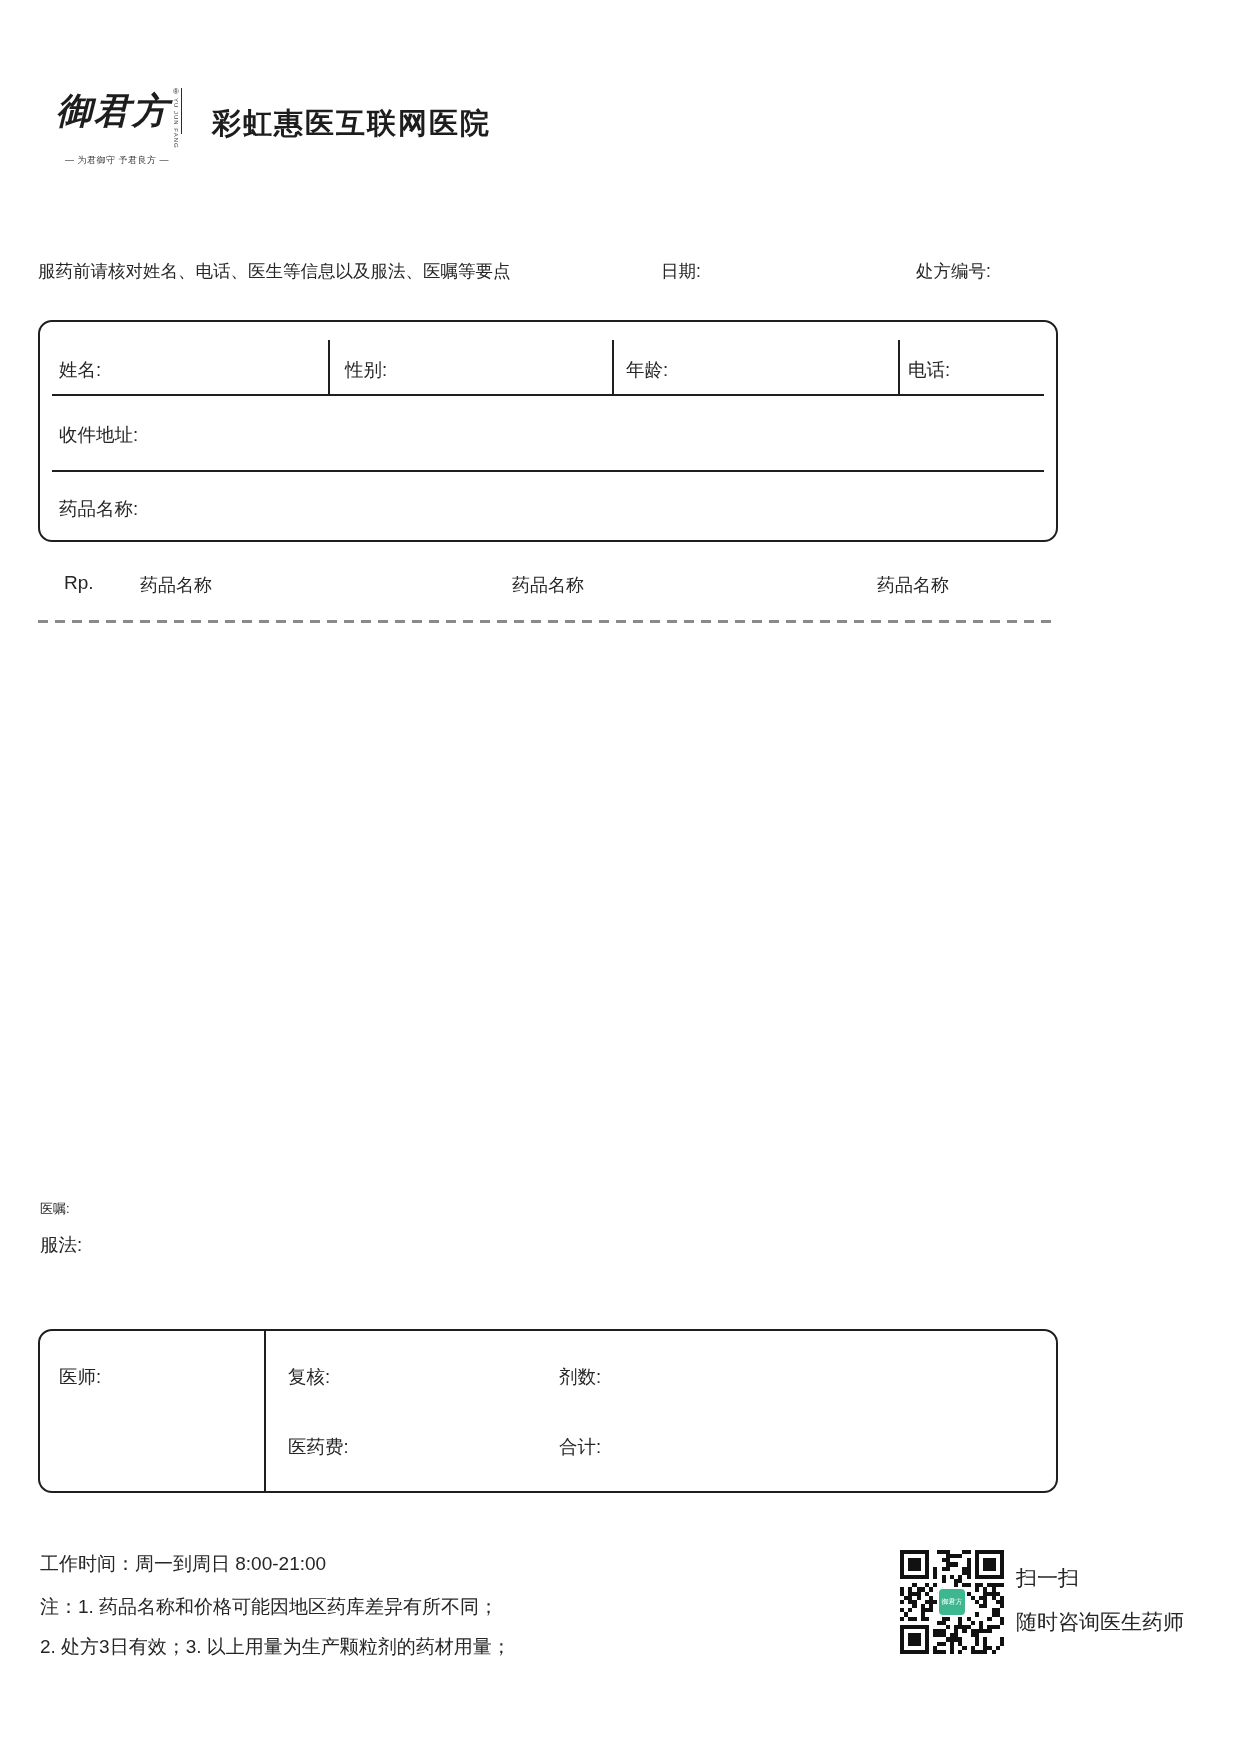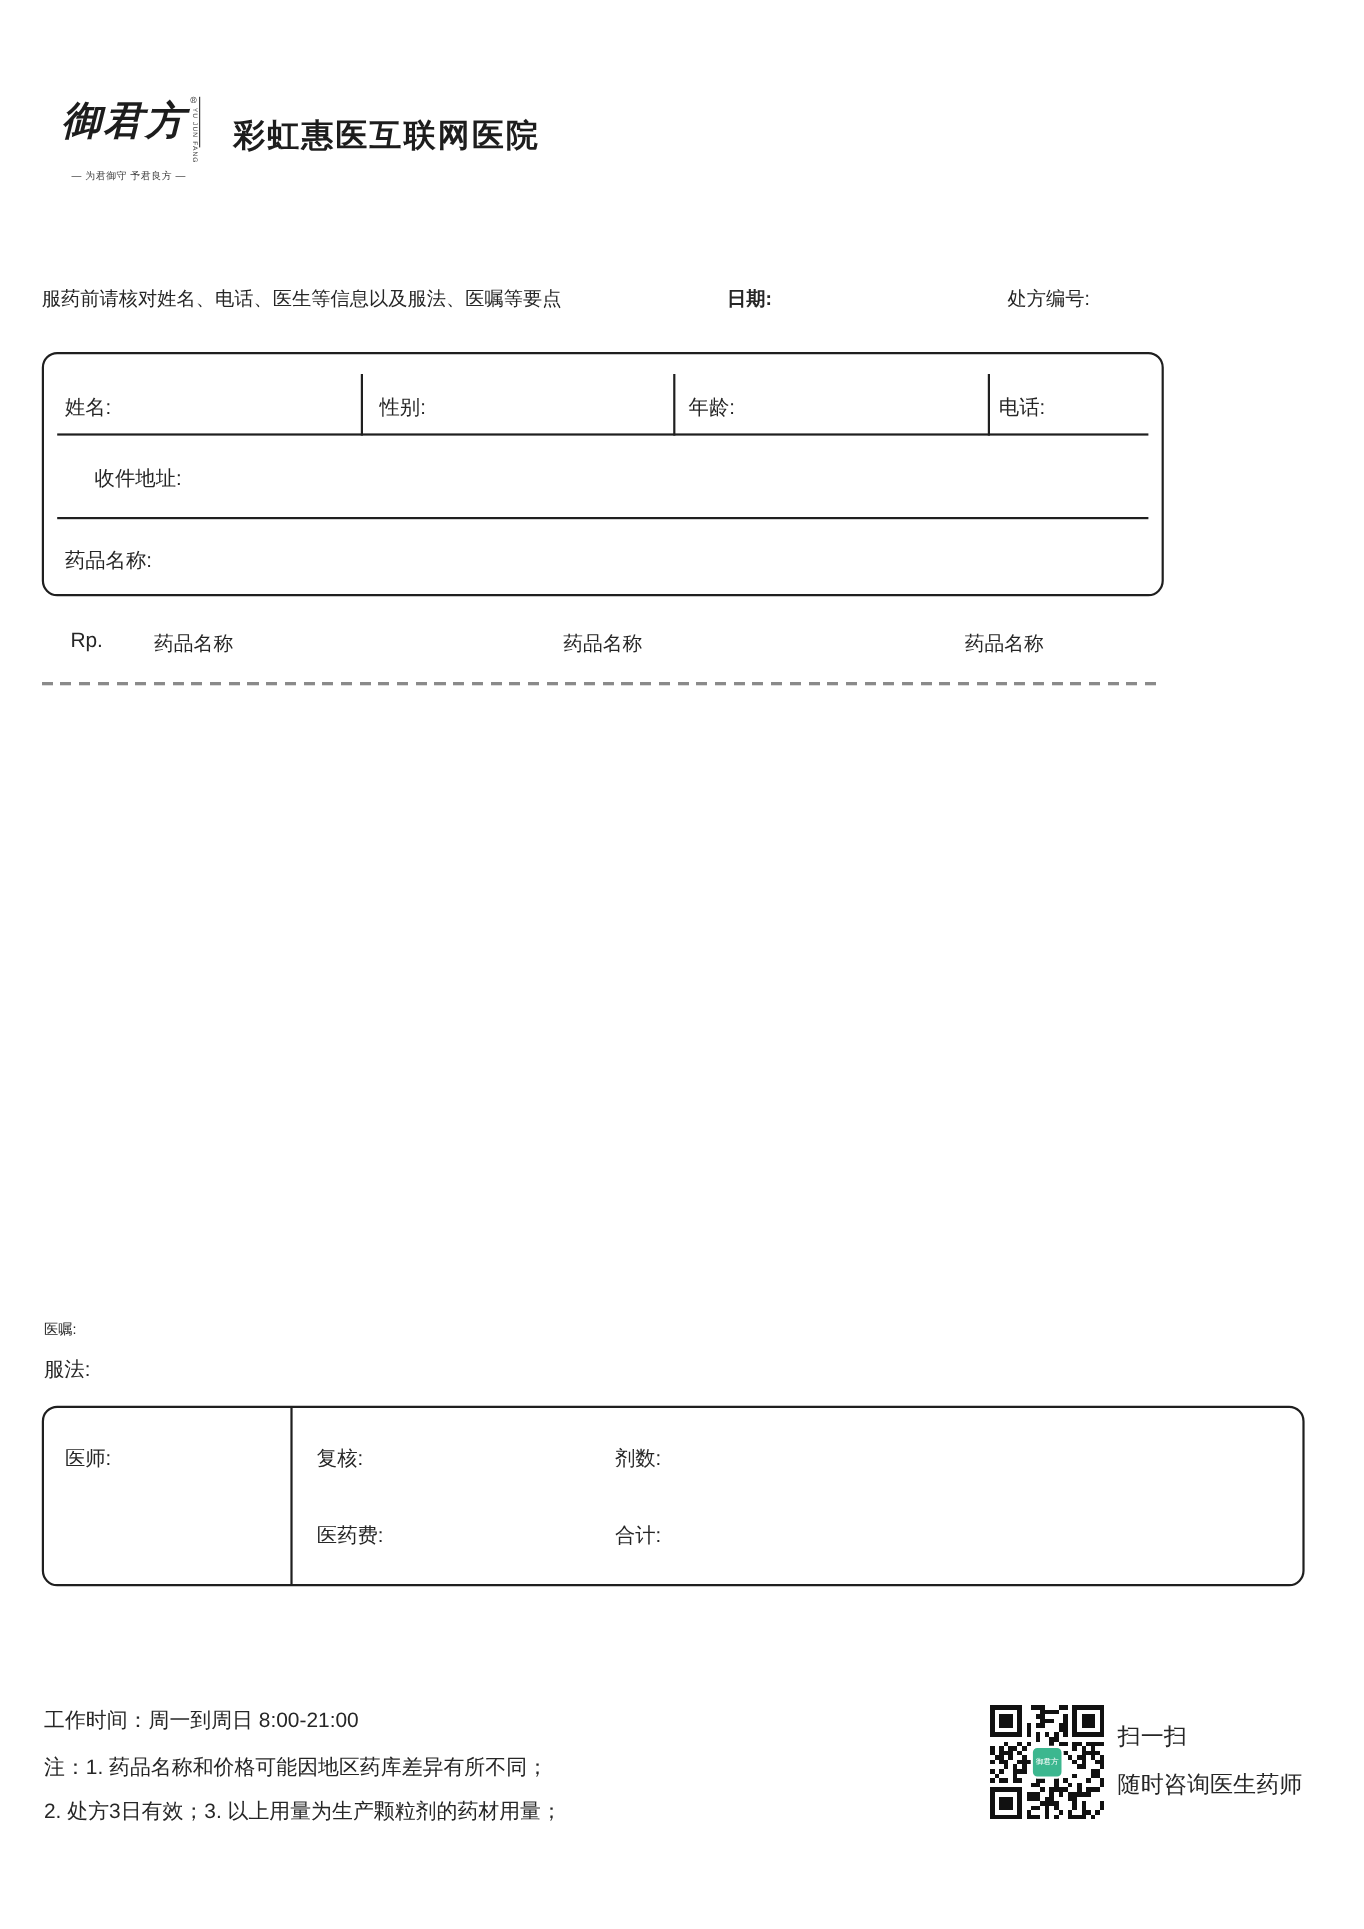--- a/index.html
+++ b/index.html
@@ -38,58 +38,58 @@
     font-size:9px; letter-spacing:0.5px; color:#3a3a3a; white-space:nowrap;
   }
   .hospital-title {
     left:212px; top:104px;
     font-size:29px; font-weight:800; letter-spacing:2px; color:#1d1d1d;
     white-space:nowrap;
   }
 
   
   .notice-text { left:38px; top:259px; font-size:17.5px; white-space:nowrap; }
-  .date-label { left:661px; top:259px; font-size:17.5px;font-weight:bold; }
+  .date-label { left:661px; top:259px; font-size:17.5px; }
   .rx-no-label { left:916px; top:259px; font-size:17.5px; }
 
   
   .patient-box {
     left:38px; top:320px; width:1020px; height:222px;
     border:2.5px solid #1f1f1f; border-radius:14px;
   }
   .pb-divider { position:absolute; width:1.5px; top:18px; height:56px; background:#1f1f1f; }
   .pb-div-1 { left:288px; } .pb-div-2 { left:572px; } .pb-div-3 { left:858px; }
   .pb-hline { position:absolute; left:12px; right:12px; height:2px; background:#1f1f1f; }
   .pb-line-1 { top:72px; } .pb-line-2 { top:148px; }
   .pb-label { position:absolute; font-size:18.5px; white-space:nowrap; }
   .pb-name { left:19px; top:35px; }
   .pb-gender { left:305px; top:35px; }
   .pb-age { left:586px; top:35px; }
   .pb-phone { left:868px; top:35px; }
-  .pb-address { left:19px; top:100px;margin-left:27px; }
+  .pb-address { left:19px; top:100px; }
   .pb-diagnosis { left:19px; top:174px; }
 
   
   .rp-label { left:64px; top:572px; font-size:19px; }
   .drug-col { font-size:18px; white-space:nowrap; }
   .drug-col-1 { left:140px; top:573px; }
   .drug-col-2 { left:512px; top:573px; }
   .drug-col-3 { left:877px; top:573px; }
   .dashed-line {
     left:38px; top:620px; width:1020px; height:3px;
     background:repeating-linear-gradient(90deg, #8a8a8a 0 10px, transparent 10px 17px);
   }
 
   
   .usage-label { left:40px; top:1216px; font-size:18.5px;margin-top:16px; }
   .advice-label { left:40px; top:1200px; font-size:13px; }
 
   
   .summary-box {
-    left:38px; top:1278px; width:1148px; height:164px;
+    left:38px; top:1329px; width:1020px; height:164px;
     border:2.5px solid #1f1f1f; border-radius:14px;
   }
   .sb-divider { position:absolute; left:224px; top:0; bottom:0; width:2px; background:#1f1f1f; }
   .sb-label { position:absolute; font-size:18.5px; white-space:nowrap; }
   .sb-doctor { left:19px; top:33px; }
   .sb-review { left:248px; top:33px; }
   .sb-dose { left:519px; top:33px; }
   .sb-fee { left:248px; top:103px; }
   .sb-total { left:519px; top:103px; }
 

